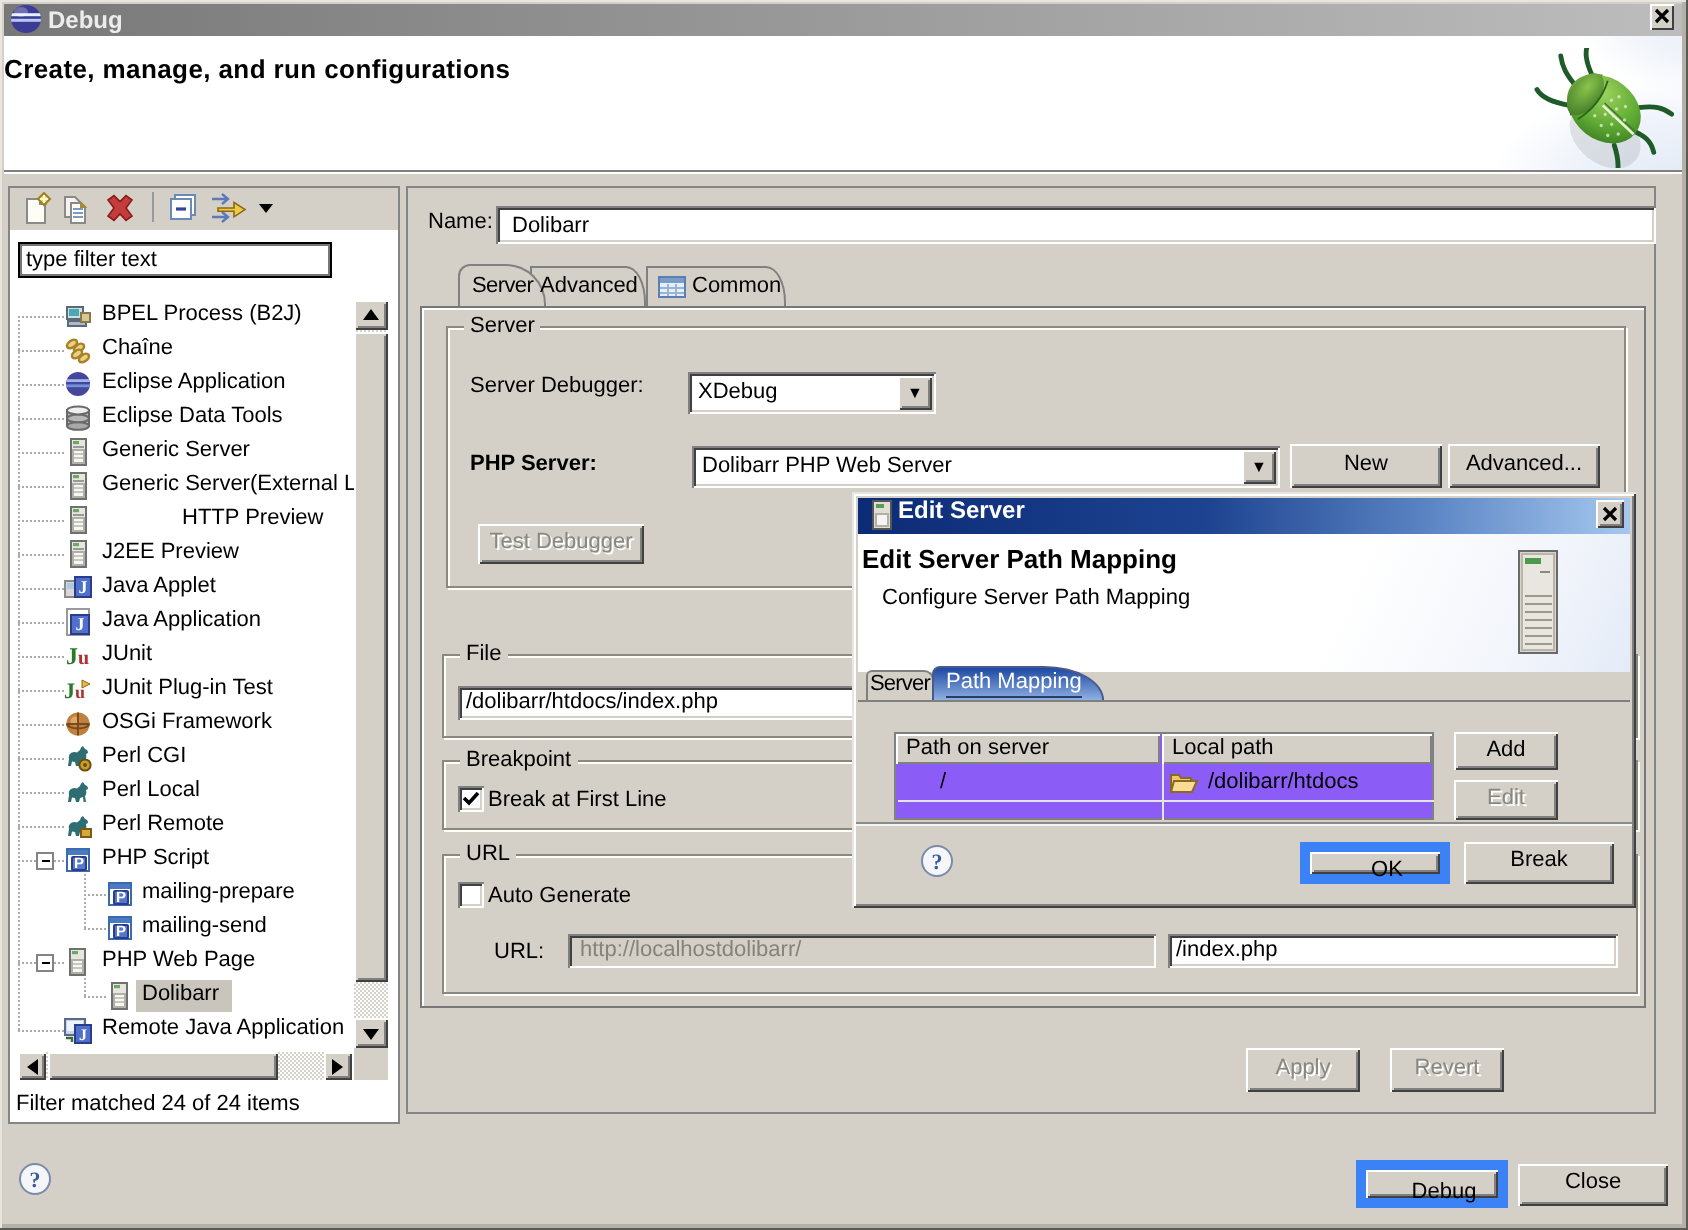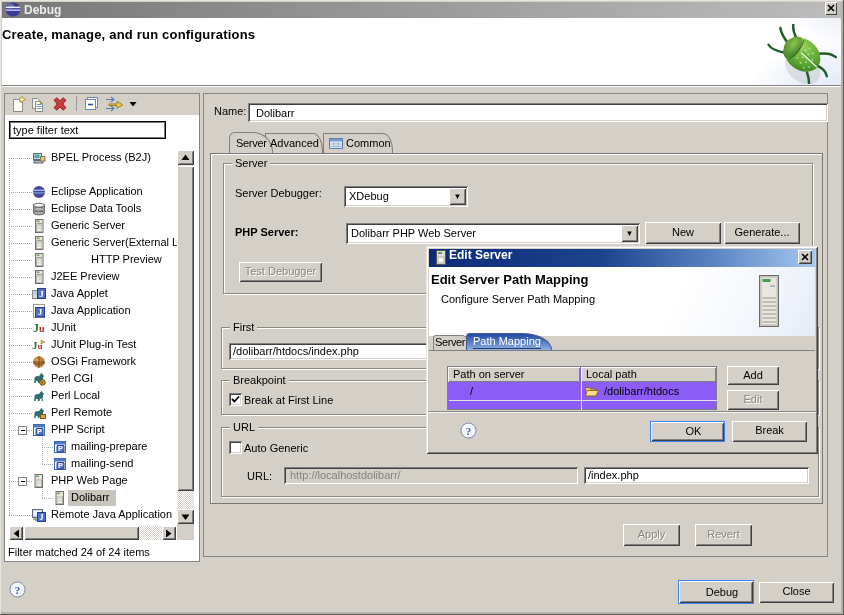--- a/index.html
+++ b/index.html
@@ -30,21 +30,21 @@
   background-image:radial-gradient(ellipse 140px 70px at 101% 110%, #e2e9f5 0%, #eef2fa 45%, rgba(255,255,255,0) 75%),radial-gradient(ellipse 90px 55px at 102% -15%, #e6ebf6 0%, #f1f4fa 45%, rgba(255,255,255,0) 78%);
   border-bottom:1px solid #808080;
   box-shadow:0 1px 0 #ffffff;
 }
 #headtext { left:0px; top:9px; font-size:13px; font-weight:bold; letter-spacing:.2px; }
 
 
 .raised { background:#d4d0c8; box-shadow: inset 1px 1px 0 #ffffff, inset -1px -1px 0 #404040, inset 2px 2px 0 #d4d0c8, inset -2px -2px 0 #808080; }
 .btn { text-align:center; font-size:11px; }
 .btn.disabled { color:#888880; text-shadow:1px 1px 0 #ffffff; }
-.defbtn { border:1px solid #3b82f6;padding-left:12px; }
+.defbtn { border:5px solid #3b82f6;padding-left:12px; }
 .sunken { background:#fff; box-shadow: inset 1px 1px 0 #808080, inset -1px -1px 0 #ffffff, inset 2px 2px 0 #404040, inset -2px -2px 0 #d4d0c8; }
 .groupbox { border:1px solid #8a887f; box-shadow:inset 1px 1px 0 #fffef8, 1px 1px 0 #fffef8; }
 .legend { position:absolute; top:-6px; left:8px; background:#d4d0c8; padding:0 3px; font-size:11px; line-height:11px; }
 
 
 #leftpanel { left:4px; top:93px; width:196px; height:469px;
   border:1px solid #858585; background:#fff; }
 #ltoolbar { left:0; top:0; width:194px; height:21px; background:#d4d0c8; }
 #filterbox { left:4px; top:27px; width:157px; height:18px; background:#fff;
   border:1px solid #000; box-shadow:0 0 0 1px #777 inset; }
@@ -195,20 +195,32 @@
       <div class="trow" style="top:1px;">
         <div class="abs" style="left:4px;top:8px;width:23px;height:1px;border-top:1px dotted #aaa;"></div>
         <svg class="ticon" style="left:27px;" width="14" height="14" viewBox="0 0 14 14">
           <rect x="1.5" y="2.5" width="8" height="6" fill="#cfdede" stroke="#5a6a7a"></rect>
           <rect x="2.5" y="3.5" width="5" height="3.5" fill="#49a8b0"></rect>
           <rect x="2" y="9.5" width="9" height="2.5" fill="#b0b8c0" stroke="#5a6a7a"></rect>
           <rect x="8.5" y="5.5" width="4.5" height="4.5" fill="#d8c890" stroke="#8a7a4a"></rect>
         </svg>
         <div class="tlabel" style="left:46px;">BPEL Process (B2J)</div>
       </div>
+      <div class="trow" style="top:18px;">
+        <div class="abs" style="left:4px;top:8px;width:23px;height:1px;border-top:1px dotted #aaa;"></div>
+        <svg class="ticon" style="left:27px;" width="14" height="14" viewBox="0 0 14 14">
+          <g stroke="#a88428" fill="#ecd088" stroke-width="1.3">
+            <ellipse cx="4" cy="4" rx="2.8" ry="1.7" transform="rotate(-35 4 4)"></ellipse>
+            <ellipse cx="7.5" cy="6" rx="2.8" ry="1.7" transform="rotate(-35 7.5 6)"></ellipse>
+            <ellipse cx="6.5" cy="9" rx="2.8" ry="1.7" transform="rotate(-35 6.5 9)"></ellipse>
+            <ellipse cx="10" cy="11" rx="2.8" ry="1.7" transform="rotate(-35 10 11)"></ellipse>
+          </g>
+        </svg>
+        <div class="tlabel" style="left:46px;">Chaîne</div>
+      </div>
       <div class="trow" style="top:35px;text-decoration:underline;">
         <div class="abs" style="left:4px;top:8px;width:23px;height:1px;border-top:1px dotted #aaa;"></div>
         <svg class="ticon" style="left:27px;" width="14" height="14" viewBox="0 0 14 14">
           <defs>
             <clipPath id="ec">
               <circle cx="7" cy="7" r="6"></circle>
             </clipPath>
           </defs>
           <circle cx="7" cy="7" r="6" fill="#46469e"></circle>
           <g clip-path="url(#ec)">
@@ -486,45 +498,45 @@
       </div>
     </div>
 
     <div class="abs sunken" style="left:142px;top:129px;width:294px;height:21px;">
       <div class="abs" style="left:5px;top:4px;">Dolibarr PHP Web Server</div>
       <div class="abs raised" style="right:2px;top:2px;width:17px;height:17px;">
         <div class="arrowglyph" style="line-height:17px;">▼</div>
       </div>
     </div>
     <div class="abs btn raised" style="left:441px;top:128px;width:76px;height:22px;line-height:21px;">New</div>
-    <div class="abs btn raised" style="left:520px;top:128px;width:76px;height:22px;line-height:21px;">Generate...</div>
+    <div class="abs btn raised" style="left:520px;top:128px;width:76px;height:22px;line-height:21px;">Advanced...</div>
     <div class="abs btn raised disabled" style="left:35px;top:168px;width:83px;height:20px;line-height:19px;">Test Debugger</div>
 
     <div class="abs groupbox" style="left:17px;top:233px;width:598px;height:42px;">
-      <div class="legend">First</div>
+      <div class="legend">File</div>
     </div>
     <div class="abs sunken" style="left:25px;top:249px;width:584px;height:17px;">
       <div class="abs" style="left:4px;top:2px;">/dolibarr/htdocs/index.php</div>
     </div>
 
     <div class="abs groupbox" style="left:17px;top:286px;width:598px;height:35px;">
       <div class="legend">Breakpoint</div>
     </div>
     <div class="abs sunken" style="left:25px;top:299px;width:13px;height:13px;">
       <svg style="position:absolute;left:2px;top:2px;" width="9" height="9" viewBox="0 0 9 9">
         <path d="M1 4 L3.5 6.5 L8 1.5" fill="none" stroke="#000" stroke-width="1.8"></path>
       </svg>
     </div>
     <div class="abs" style="left:40px;top:300px;">Break at First Line</div>
 
     <div class="abs groupbox" style="left:17px;top:333px;width:598px;height:70px;">
       <div class="legend">URL</div>
     </div>
     <div class="abs sunken" style="left:25px;top:347px;width:13px;height:13px;"></div>
-    <div class="abs" style="left:40px;top:348px;">Auto Generic</div>
+    <div class="abs" style="left:40px;top:348px;">Auto Generate</div>
     <div class="abs" style="left:43px;top:376px;">URL:</div>
     <div class="abs sunken" style="left:80px;top:373px;width:294px;height:17px;background:#d4d0c8;">
       <div class="abs" style="left:6px;top:2px;color:#84827a;">http://localhostdolibarr/</div>
     </div>
     <div class="abs sunken" style="left:380px;top:373px;width:225px;height:17px;">
       <div class="abs" style="left:4px;top:2px;">/index.php</div>
     </div>
 
     <div class="abs btn raised disabled" style="left:419px;top:430px;width:57px;height:22px;line-height:21px;">Apply</div>
     <div class="abs btn raised disabled" style="left:491px;top:430px;width:57px;height:22px;line-height:21px;">Revert</div>

